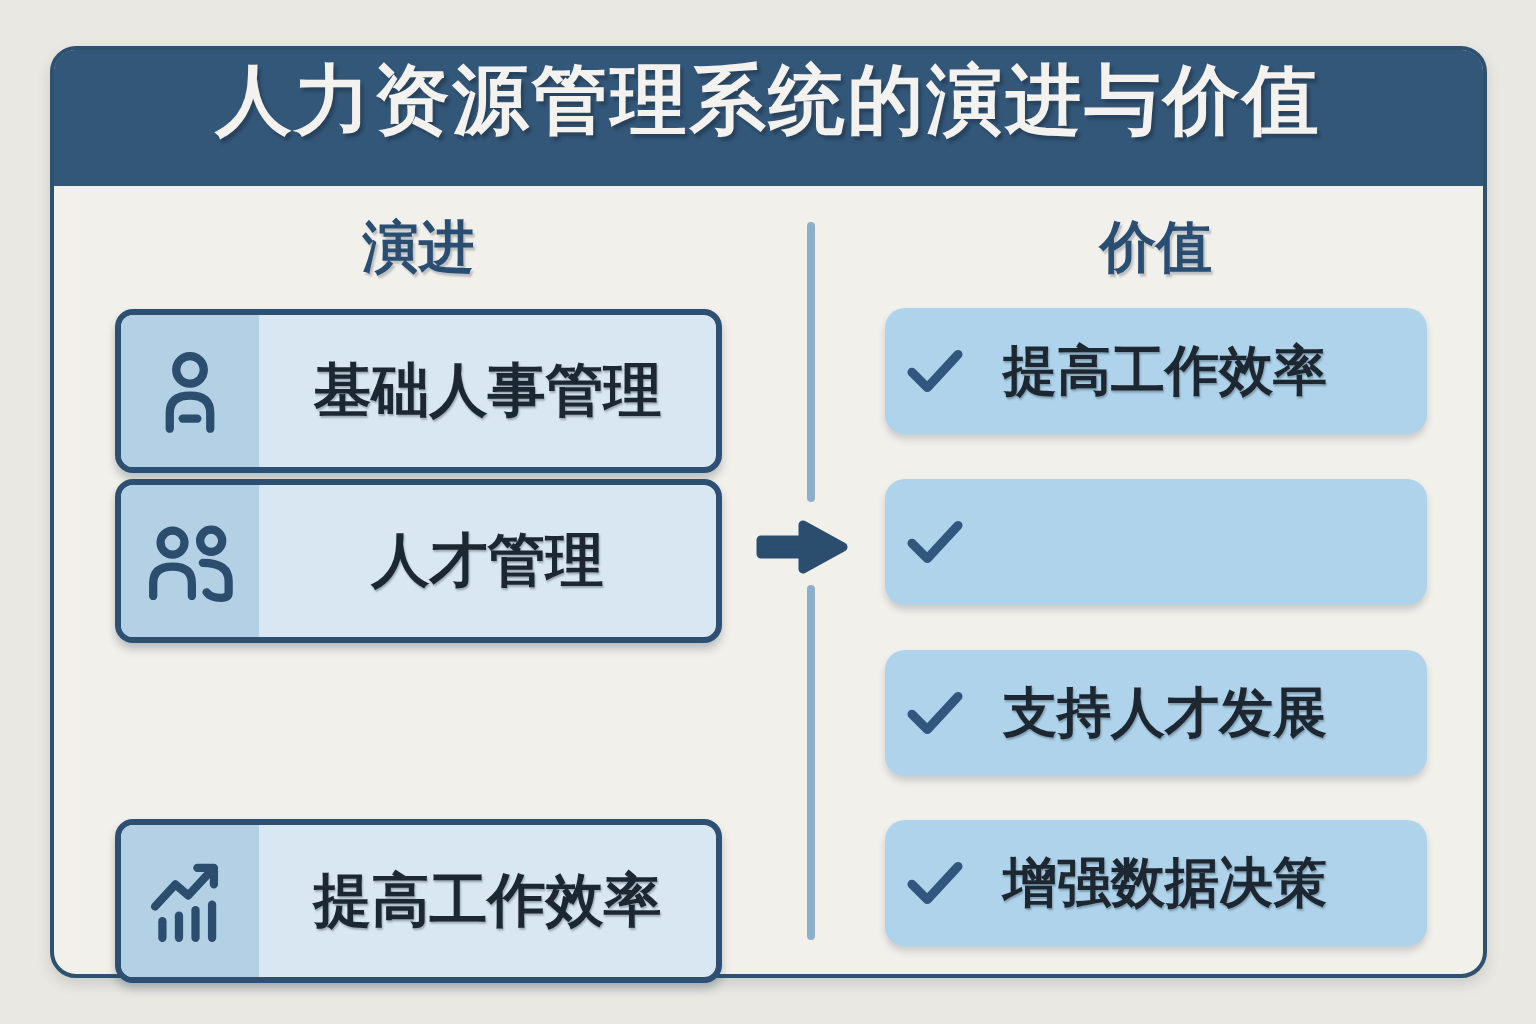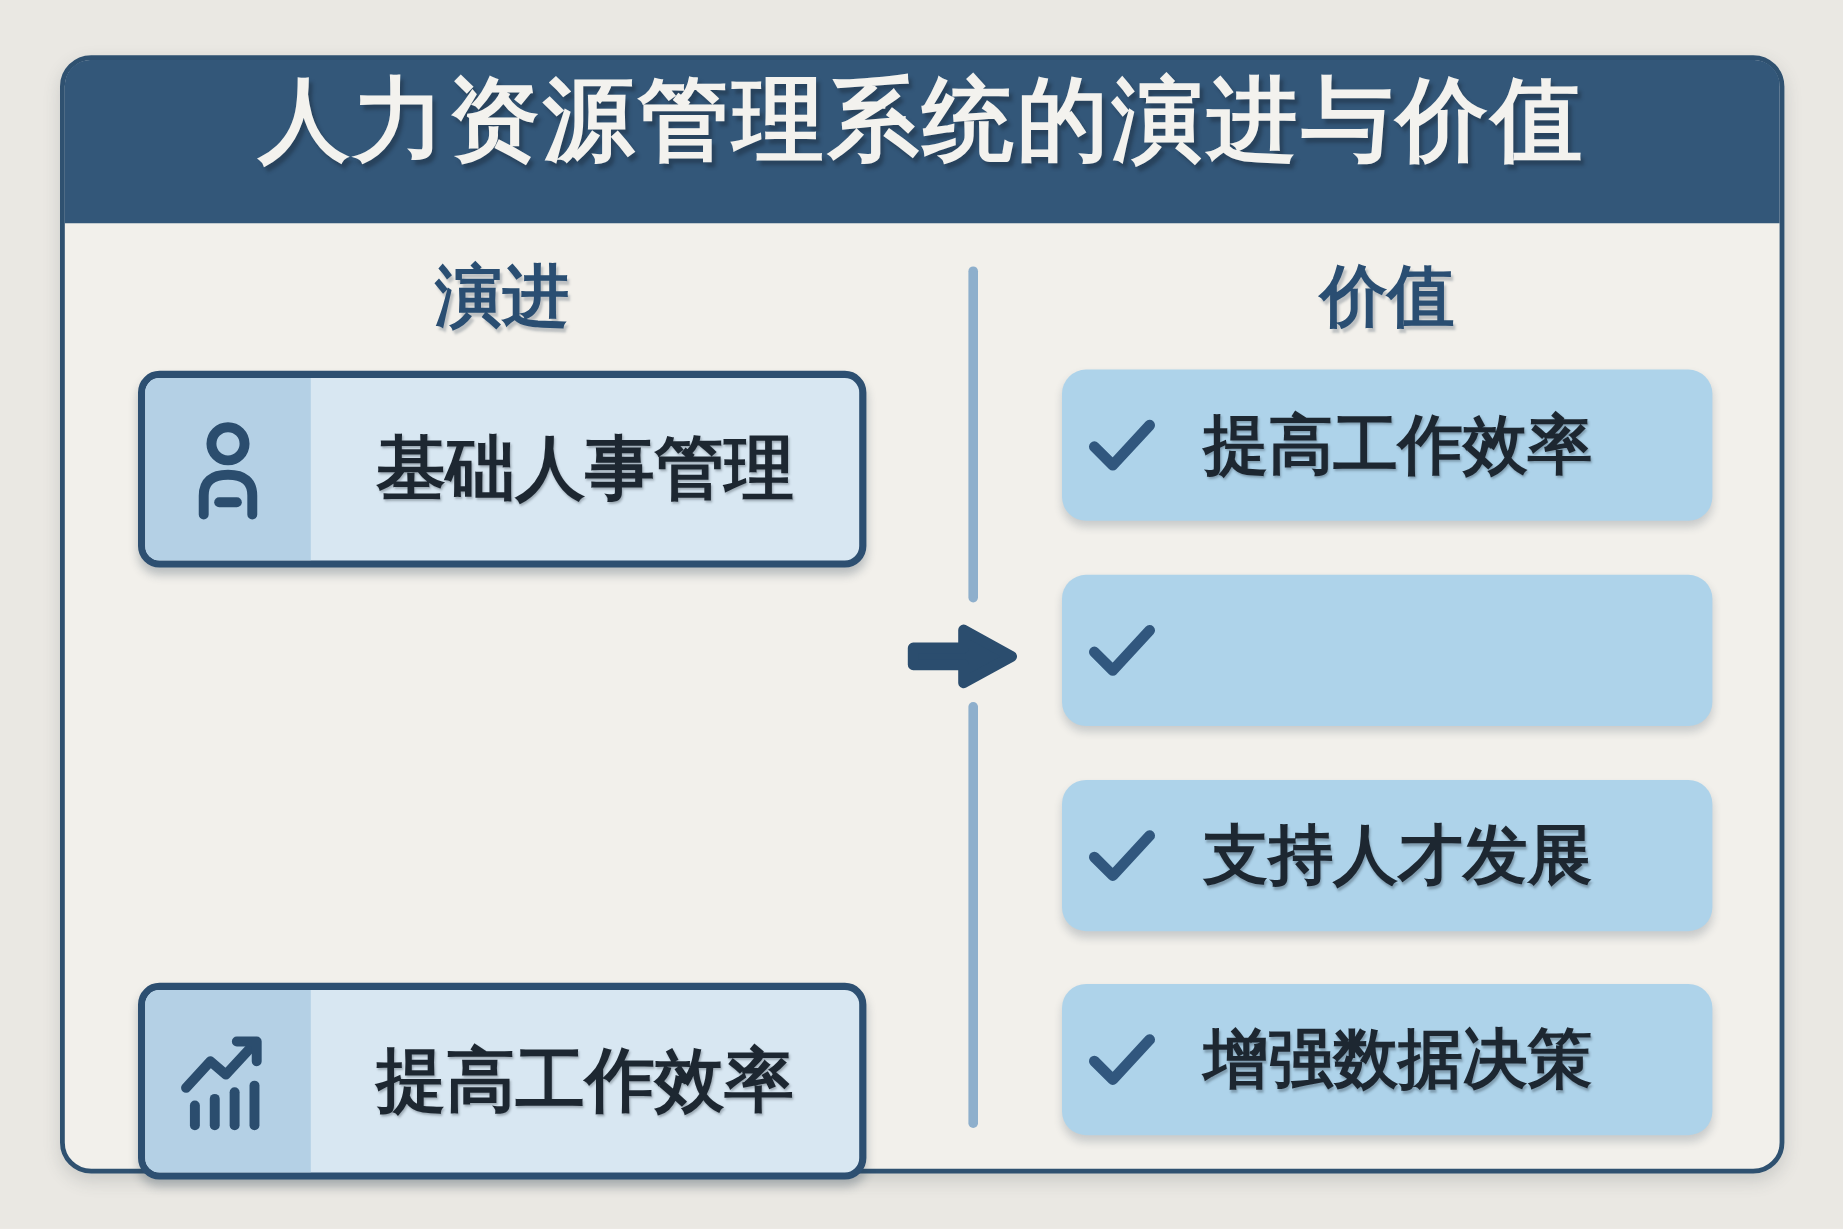--- a/index.html
+++ b/index.html
@@ -97,20 +97,31 @@
     <div class="evo-icon-panel">
       <svg class="icon" width="92" height="92" viewBox="0 0 100 100" fill="none" stroke="#2b4d6e" stroke-width="9" stroke-linecap="round" stroke-linejoin="round">
         <circle cx="50" cy="27" r="15"></circle>
         <path d="M28 91 V74 Q28 55 50 55 Q72 55 72 74 V91"></path>
         <line x1="42" y1="80" x2="58" y2="80"></line>
       </svg>
     </div>
     <div class="evo-label">基础人事管理</div>
   </div>
 
+  <div class="evo-box" style="top:429px">
+    <div class="evo-icon-panel">
+      <svg class="icon" width="96" height="92" viewBox="0 0 104 100" fill="none" stroke="#2b4d6e" stroke-width="9" stroke-linecap="round" stroke-linejoin="round">
+        <circle cx="33" cy="30" r="13"></circle>
+        <path d="M12 88 V74 Q12 56 33 56 Q54 56 54 74 V88"></path>
+        <circle cx="75" cy="28" r="12"></circle>
+        <path d="M66 52 Q94 52 94 72 V84 Q94 90 86 90 Q74 90 70 84"></path>
+      </svg>
+    </div>
+    <div class="evo-label">人才管理</div>
+  </div>
 
 
   <div class="evo-box" style="top:769px">
     <div class="evo-icon-panel">
       <svg class="icon" width="92" height="92" viewBox="0 0 100 100" fill="none" stroke="#2b4d6e" stroke-width="9" stroke-linecap="round" stroke-linejoin="round">
         <line x1="20" y1="90" x2="20" y2="72"></line>
         <line x1="38" y1="90" x2="38" y2="66"></line>
         <line x1="56" y1="90" x2="56" y2="60"></line>
         <line x1="74" y1="90" x2="74" y2="54"></line>
         <path d="M12 56 L34 32 L48 44 L74 16"></path>

